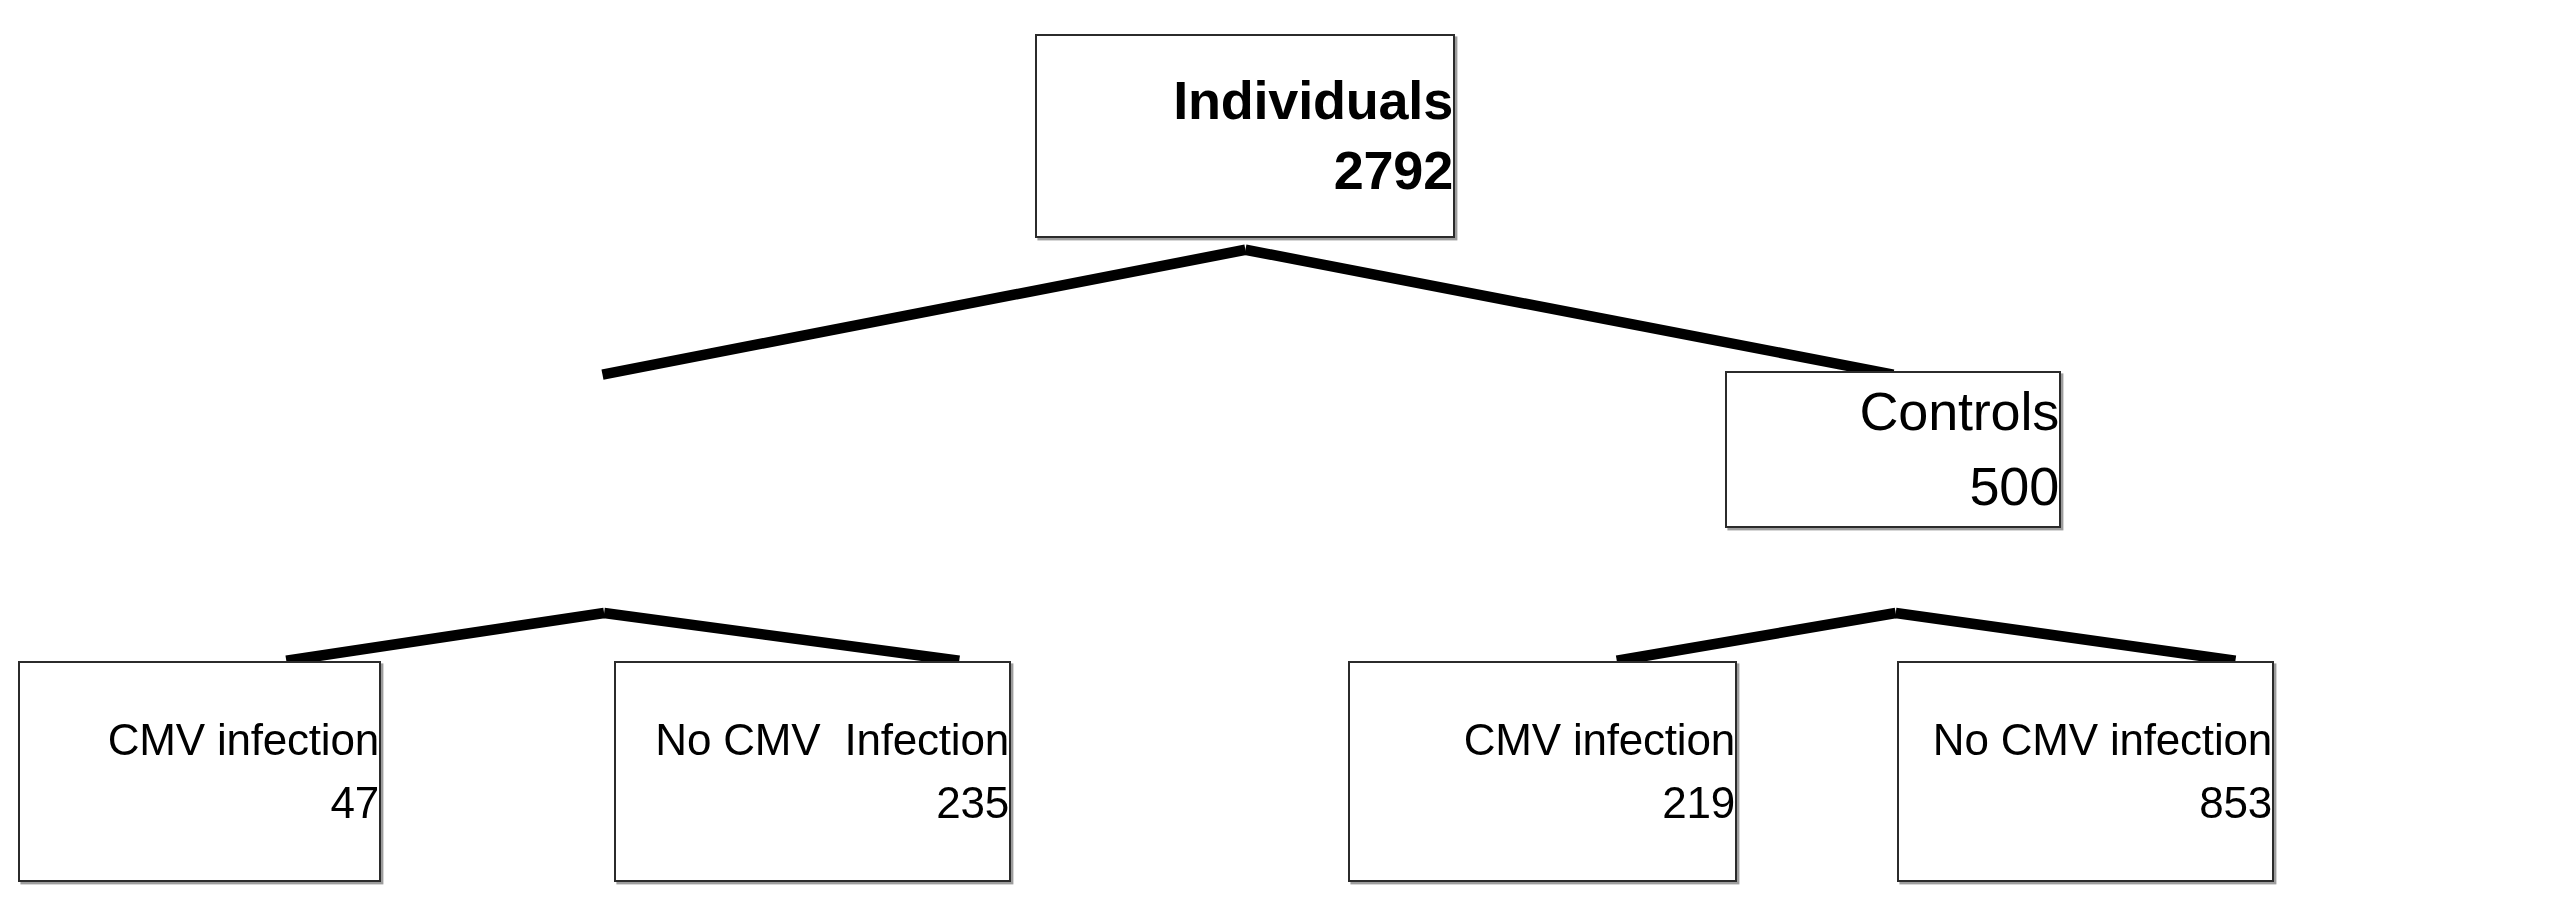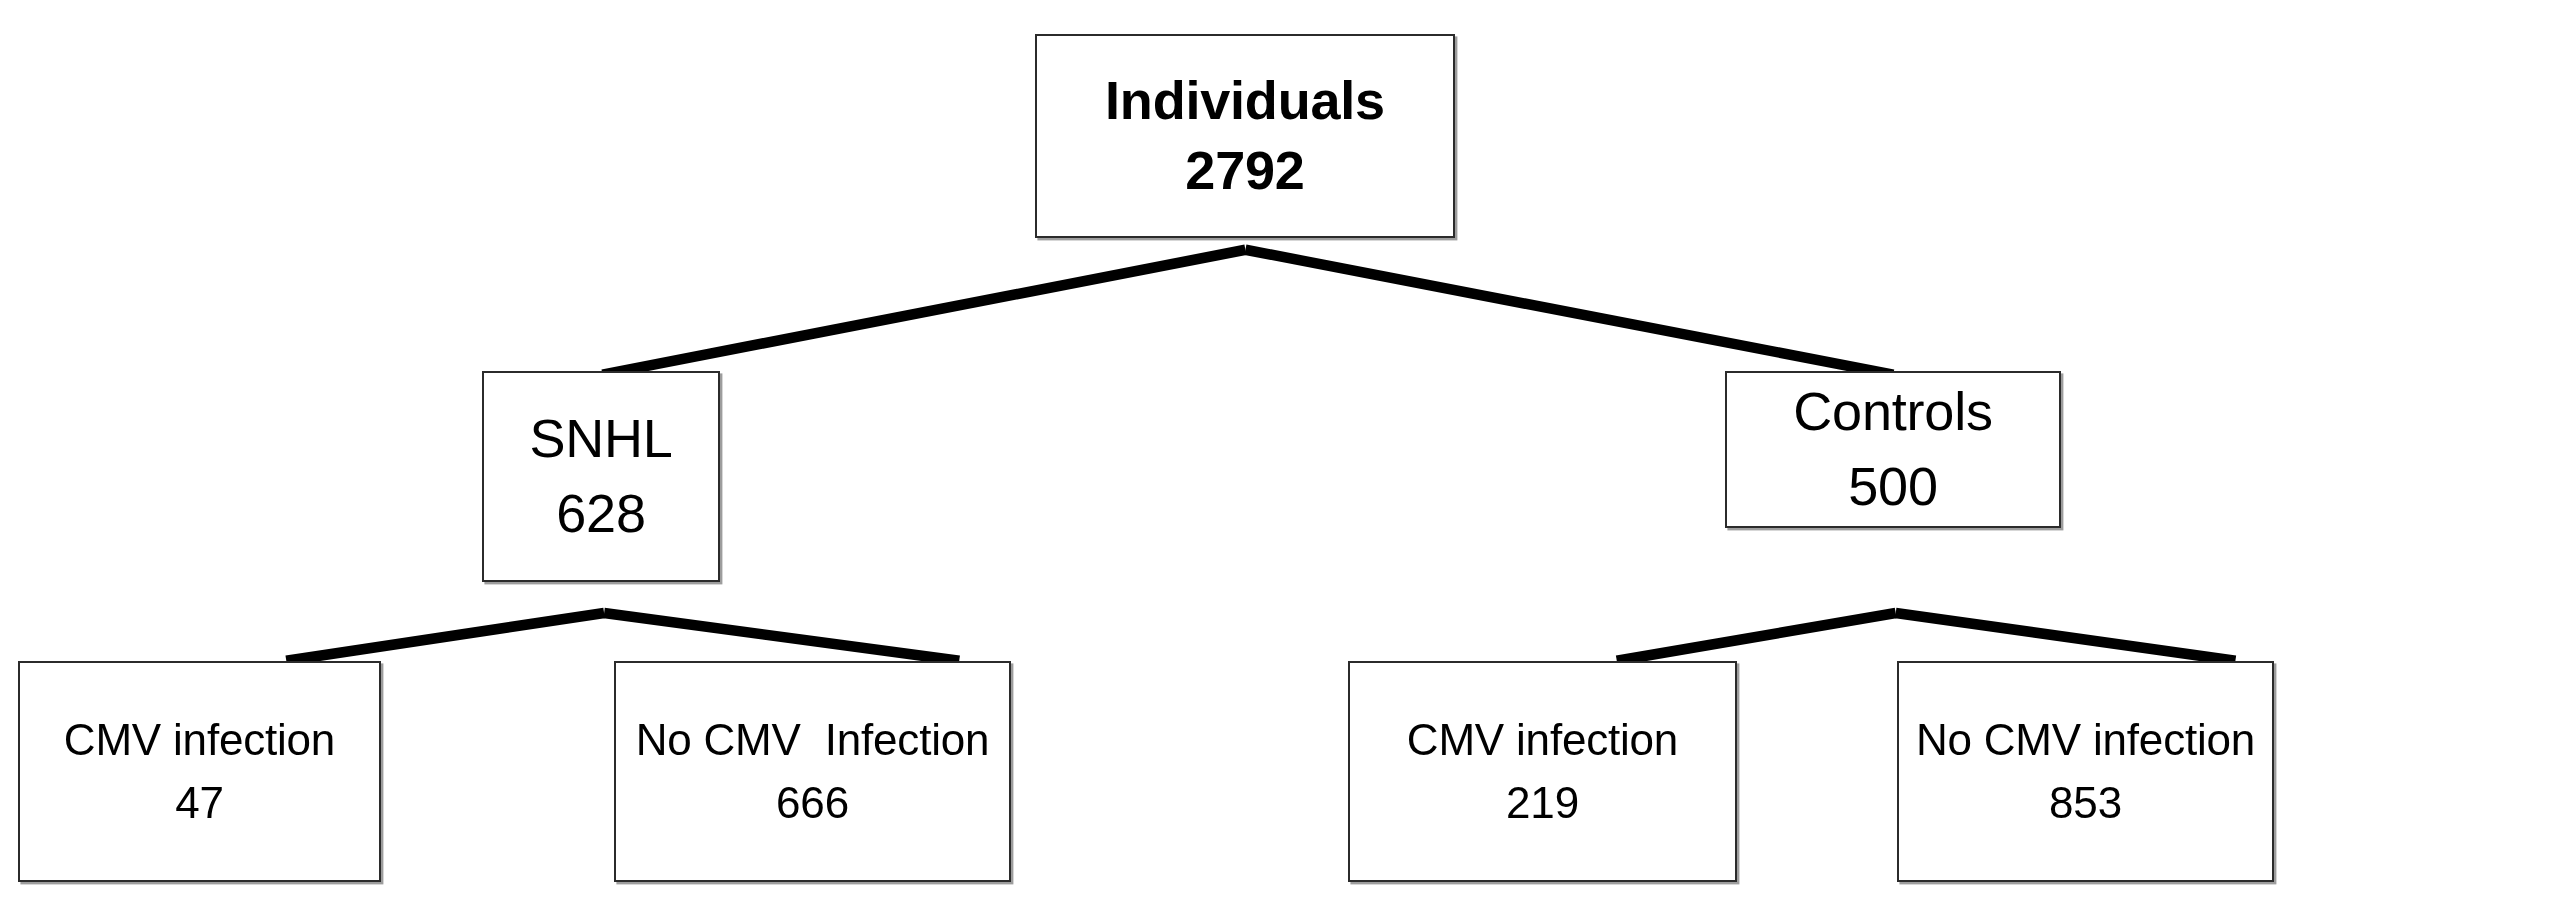--- a/index.html
+++ b/index.html
@@ -26,21 +26,21 @@
     height: 917px;
   }
   .node-box {
     position: absolute;
     box-sizing: border-box;
     background: #ffffff;
     border: 2.4px solid #2b2b2b;
     box-shadow: 2.4px 2.4px 0 0 rgba(140,140,140,0.85);
     display: flex;
     flex-direction: column;
-    align-items: center;
+    align-items: flex-end;
     justify-content: center;
     text-align: center;
     line-height: 1.18;
     z-index: 2;
   }
   .node-label {
     white-space: pre;
     letter-spacing: -0.2px;
   }
   .node-value {
@@ -81,38 +81,34 @@
     <polyline points="2338,756 1994,815" fill="none" stroke="#000000" stroke-width="13" stroke-linecap="butt"></polyline>
 
     <polyline points="2338,756 2757,815" fill="none" stroke="#000000" stroke-width="13" stroke-linecap="butt"></polyline>
   </svg>
 
   <div class="node-box node-root" style="left:1035px; top:34px; width:420px; height:204px;">
     <span class="node-label">Individuals</span>
     <span class="node-value">2792</span>
   </div>
 
-  <div class="node-box node-level2" style="left:482px; top:371px; width:238px; height:211px;">
-    <span class="node-label">SNHL</span>
-    <span class="node-value">628</span>
-  </div>
 
   <div class="node-box node-level2" style="left:1725px; top:371px; width:336px; height:157px;">
     <span class="node-label">Controls</span>
     <span class="node-value">500</span>
   </div>
 
   <div class="node-box node-level3" style="left:18px; top:661px; width:363px; height:221px;">
     <span class="node-label">CMV infection</span>
     <span class="node-value">47</span>
   </div>
 
   <div class="node-box node-level3" style="left:614px; top:661px; width:397px; height:221px;">
     <span class="node-label">No CMV  Infection</span>
-    <span class="node-value">666</span>
+    <span class="node-value">235</span>
   </div>
 
   <div class="node-box node-level3" style="left:1348px; top:661px; width:389px; height:221px;">
     <span class="node-label">CMV infection</span>
     <span class="node-value">219</span>
   </div>
 
   <div class="node-box node-level3" style="left:1897px; top:661px; width:377px; height:221px;">
     <span class="node-label">No CMV infection</span>
     <span class="node-value">853</span>

